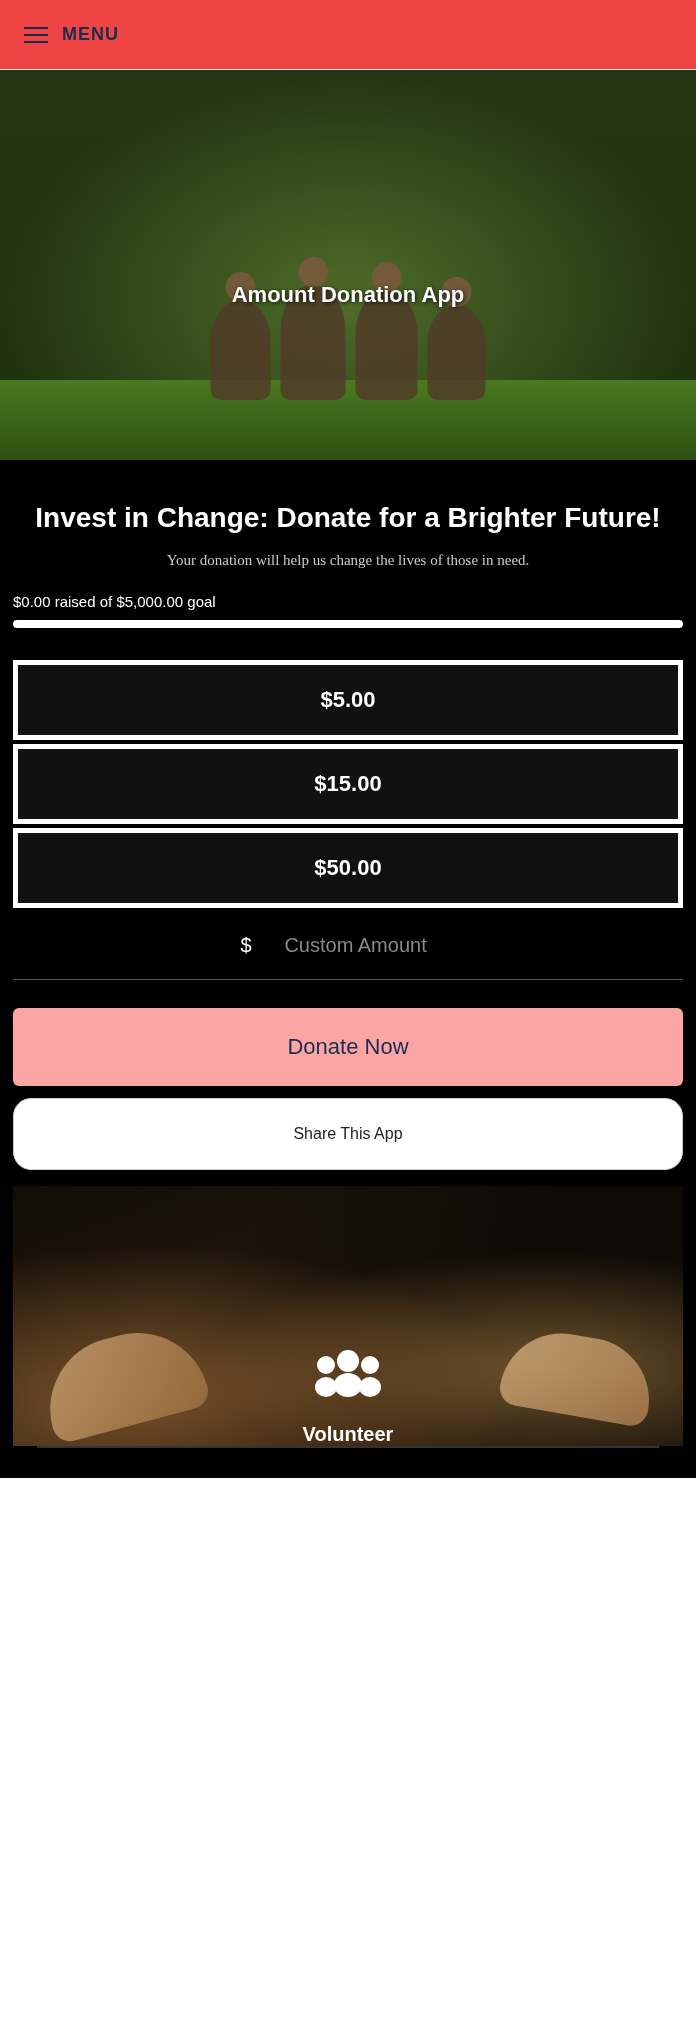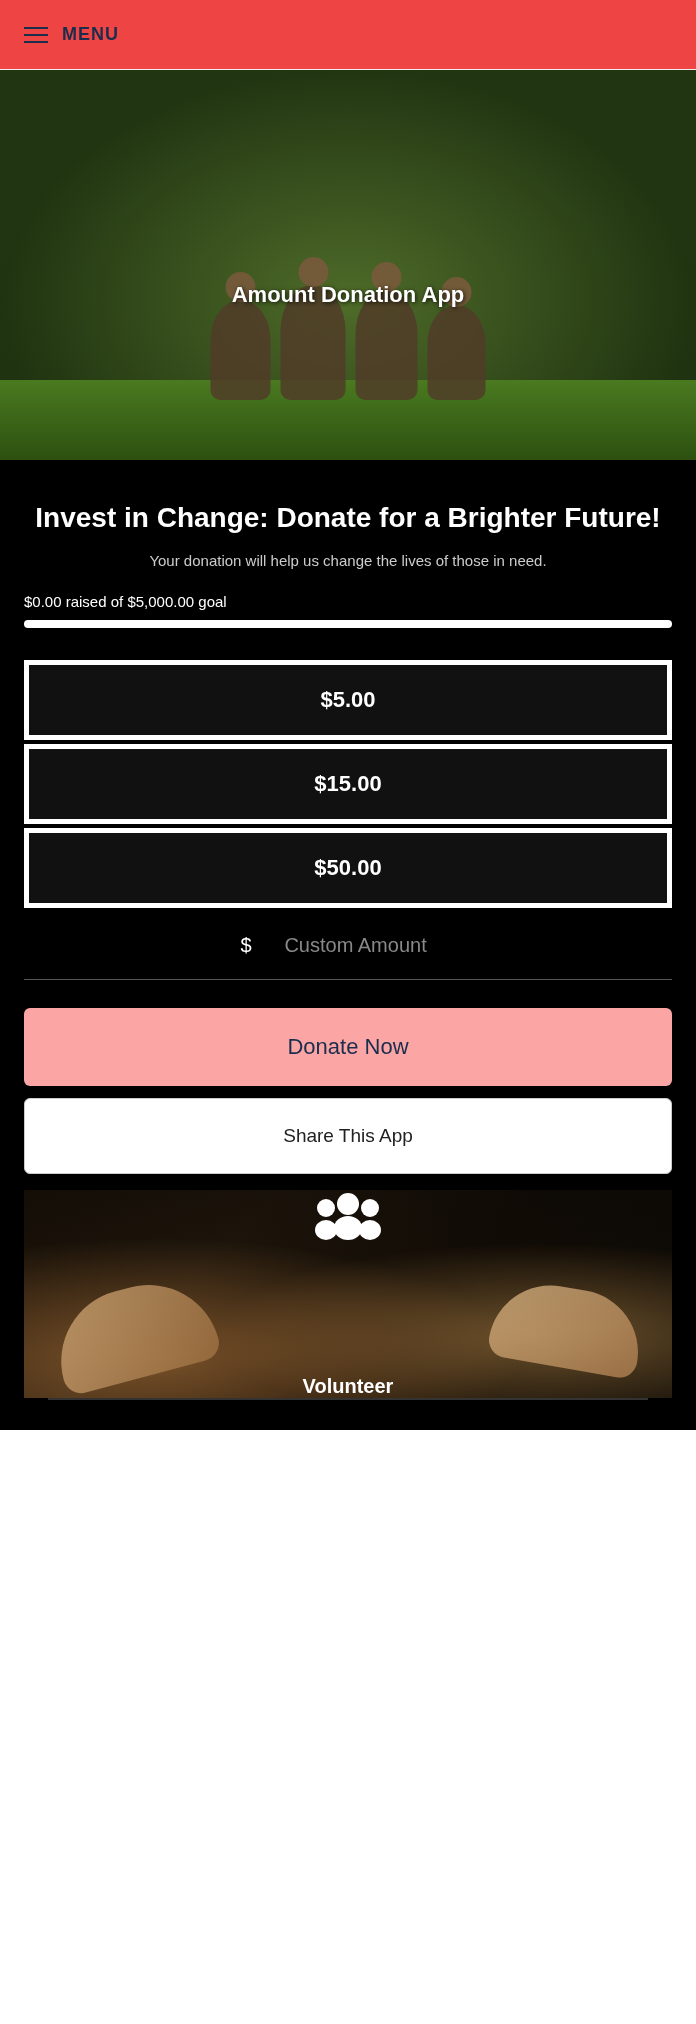--- a/index.html
+++ b/index.html
@@ -109,36 +109,37 @@
       font-size: 22px;
       font-weight: 600;
       text-shadow: 1px 1px 4px rgba(0,0,0,0.8);
       text-align: center;
       margin-top: 60px;
     }
 
     
     .main {
       background: #000;
-      padding: 40px 24px 30px;
+      padding: 40px 13px 30px;
     }
 
     .section-title {
       color: #fff;
       font-size: 28px;
       font-weight: 800;
       text-align: center;
       line-height: 1.3;
       margin-bottom: 16px;
     }
     .section-subtitle {
       color: #ccc;
       font-size: 15px;
       text-align: center;
       margin-bottom: 24px;
+      font-family: Liberation Serif, serif;
     }
 
     
     .progress-label {
       color: #fff;
       font-size: 15px;
       margin-bottom: 10px;
     }
     .progress-bar-track {
       width: 100%;
@@ -216,45 +217,45 @@
       border-radius: 6px;
       margin-bottom: 12px;
       transition: background 0.2s;
     }
 
     .btn-share {
       width: 100%;
       background: #fff;
       border: 1px solid #ccc;
       color: #222;
-      font-size: 19px;
+      font-size: 16px;
       font-weight: 500;
       padding: 26px;
       cursor: pointer;
-      border-radius: 6px;
+      border-radius: 18px;
       margin-bottom: 0;
       transition: background 0.2s;
     }
 
     
     .volunteer-section {
       width: 100%;
-      height: 208px;
+      height: 260px;
       background: linear-gradient(
         135deg,
         #2a1a0a 0%,
         #3d2a15 30%,
         #1a0f05 60%,
         #0a0805 100%
       );
       position: relative;
       overflow: hidden;
       display: flex;
       align-items: center;
-      justify-content: space-between;
+      justify-content: flex-end;
       flex-direction: column;
       margin-top: 16px;
     }
     .volunteer-hands-bg {
       position: absolute;
       inset: 0;
       background:
         radial-gradient(ellipse at 20% 80%, rgba(180,120,60,0.6) 0%, transparent 50%),
         radial-gradient(ellipse at 80% 70%, rgba(200,150,80,0.5) 0%, transparent 45%),
         linear-gradient(180deg, rgba(10,8,5,0.7) 0%, rgba(20,15,8,0.5) 100%);

